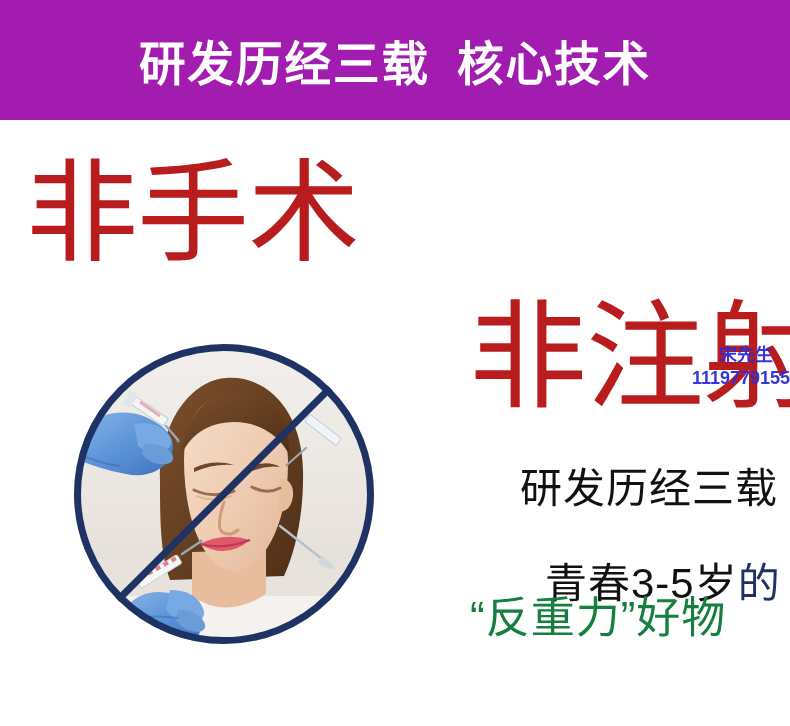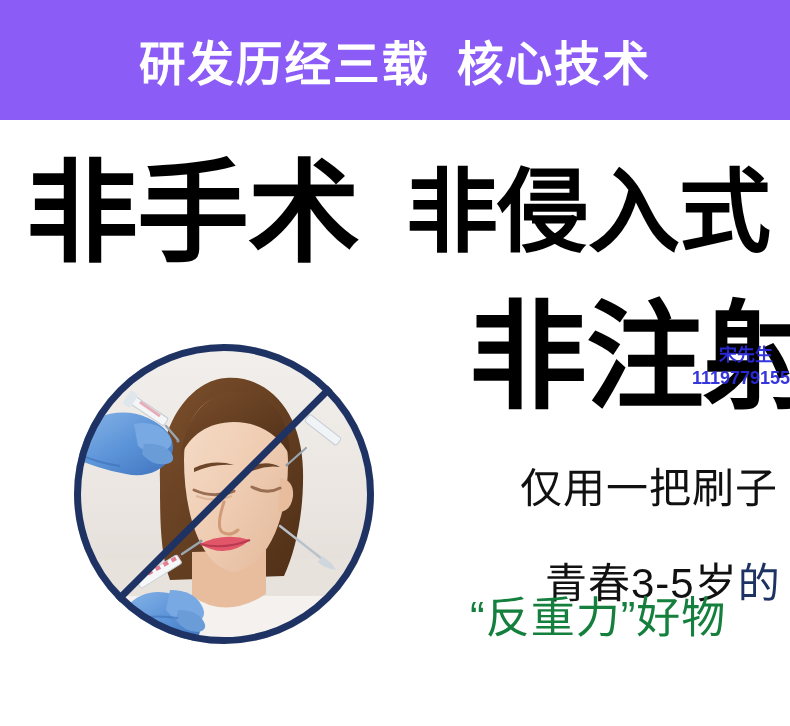--- a/index.html
+++ b/index.html
@@ -20,40 +20,40 @@
     overflow: hidden;
   }
 
   
   .banner {
     position: absolute;
     left: 0;
     top: 0;
     width: 790px;
     height: 120px;
-    background: #8b5cf6;
+    background: #a21caf;
     display: flex;
     align-items: center;
     justify-content: center;
   }
   .banner-text {
     color: #ffffff;
     font-size: 48px;
     font-weight: 700;
     letter-spacing: 2px;
     white-space: pre;
     font-family: "Liberation Serif", "DejaVu Serif", serif;
     transform: scaleX(0.97);
   }
 
   
   .headline {
     position: absolute;
-    color: #000000;
-    font-weight: 700;
+    color: #b91c1c;
+    font-weight: 400;
     line-height: 1;
     white-space: nowrap;
     font-family: "Liberation Sans", "DejaVu Sans", sans-serif;
     letter-spacing: -1px;
   }
   #hl-1 {
     left: 26px;
     top: 158px;
     font-size: 112px;
   }
@@ -157,30 +157,29 @@
 <body>
 
 <div id="poster">
 
   <div class="banner">
     <div class="banner-text">研发历经三载  核心技术</div>
   </div>
 
   <div class="headline" id="hl-1">非手术</div>
 
-  <div class="headline" id="hl-2">非侵入式</div>
 
   <div class="headline" id="hl-3">非注射</div>
 
   <div class="watermark">
     <div>宋先生</div>
     <div>11197791552</div>
   </div>
 
-  <div class="body-line" id="body-1">仅用一把刷子</div>
+  <div class="body-line" id="body-1">研发历经三载</div>
 
   <div class="body-line" id="body-2">
     <span>青春3-5岁</span><span class="accent">的</span>
   </div>
 
   <div class="body-line" id="body-3">“反重力”好物</div>
 
   <div id="photo-wrap">
     <div class="photo-clip">
       <svg class="photo-svg" viewBox="0 0 300 300" preserveAspectRatio="xMidYMid slice">

